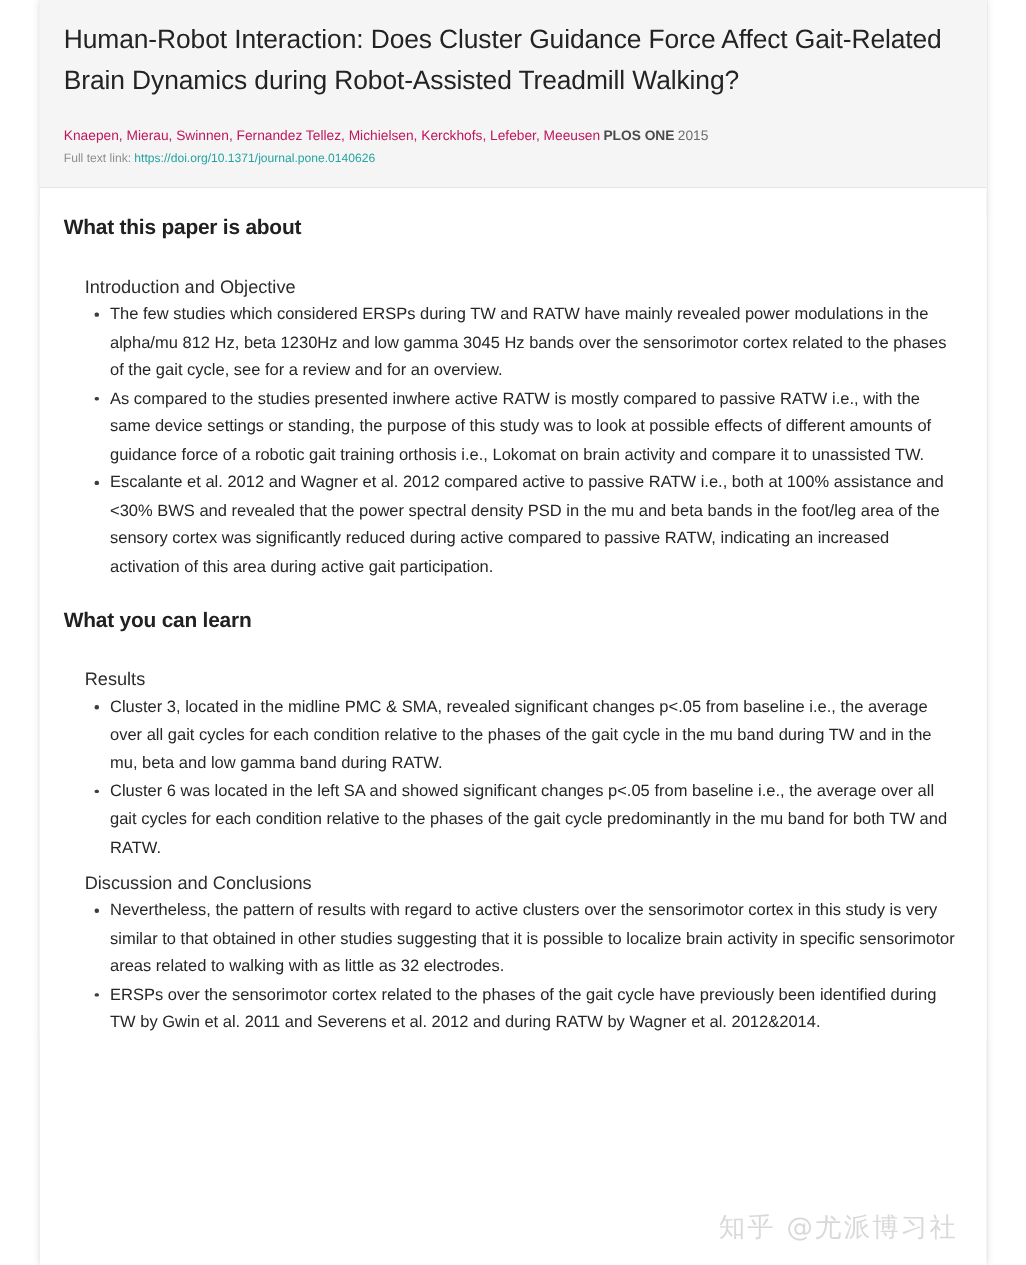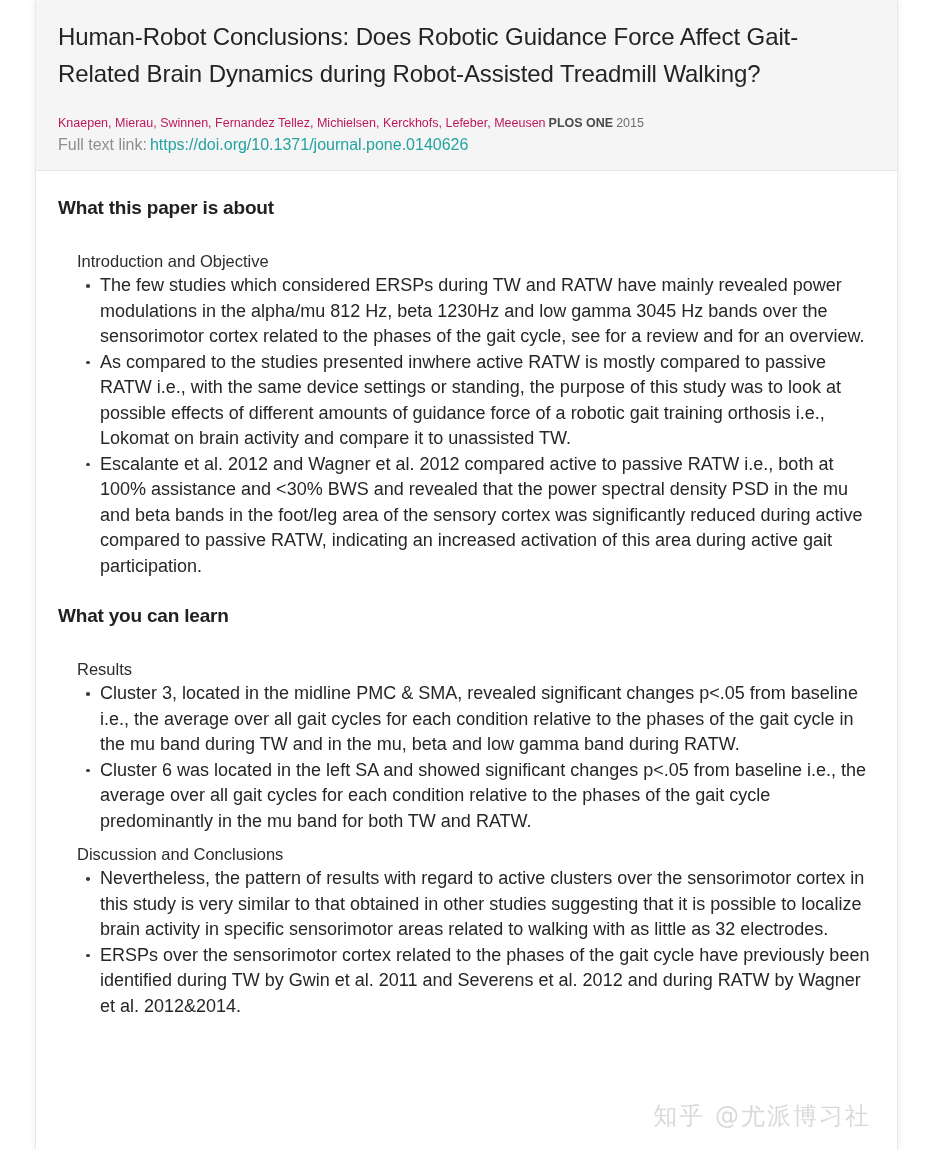--- a/index.html
+++ b/index.html
@@ -64,21 +64,21 @@
   .paper-meta .authors { color: #be185d; }
   .paper-meta .journal {
     font-weight: bold;
     color: #4a4a4a;
     margin-left: 3px;
   }
   .paper-meta .year { color: #6d6d6d; margin-left: 3px; }
 
   .fulltext-row {
     margin-top: 2px;
-    font-size: 16px;
+    font-size: 11px;
     line-height: 19px;
     color: #8e8e8e;
   }
   .fulltext-link {
     color: #23a3a0;
     text-decoration: none;
     margin-left: 3px;
   }
 
   
@@ -111,21 +111,21 @@
 
   ul.bullets {
     list-style: none;
     margin: 0;
     padding: 0;
   }
 
   ul.bullets > li {
     position: relative;
     padding-left: 23px;
-    font-size: 18px;
+    font-size: 15px;
     line-height: 25.5px;
     color: #262626;
     margin: 0 0 0 0;
   }
 
   ul.bullets > li::before {
     content: "";
     position: absolute;
     left: 9px;
     top: 11px;
@@ -152,21 +152,21 @@
     pointer-events: none;
   }
 </style>
 </head>
 <body>
 
 <div class="page">
   <div class="card">
 
     <div class="paper-header">
-      <div class="paper-title">Human-Robot Conclusions: Does Robotic Guidance Force Affect Gait-Related Brain Dynamics during Robot-Assisted Treadmill Walking?</div>
+      <div class="paper-title">Human-Robot Interaction: Does Cluster Guidance Force Affect Gait-Related Brain Dynamics during Robot-Assisted Treadmill Walking?</div>
 
       <div class="paper-meta">
         <span class="authors">Knaepen, Mierau, Swinnen, Fernandez Tellez, Michielsen, Kerckhofs, Lefeber, Meeusen</span><span class="journal">PLOS ONE</span><span class="year">2015</span>
       </div>
 
       <div class="fulltext-row">
         <span>Full text link:</span><a class="fulltext-link" href="#">https://doi.org/10.1371/journal.pone.0140626</a>
       </div>
     </div>
 

